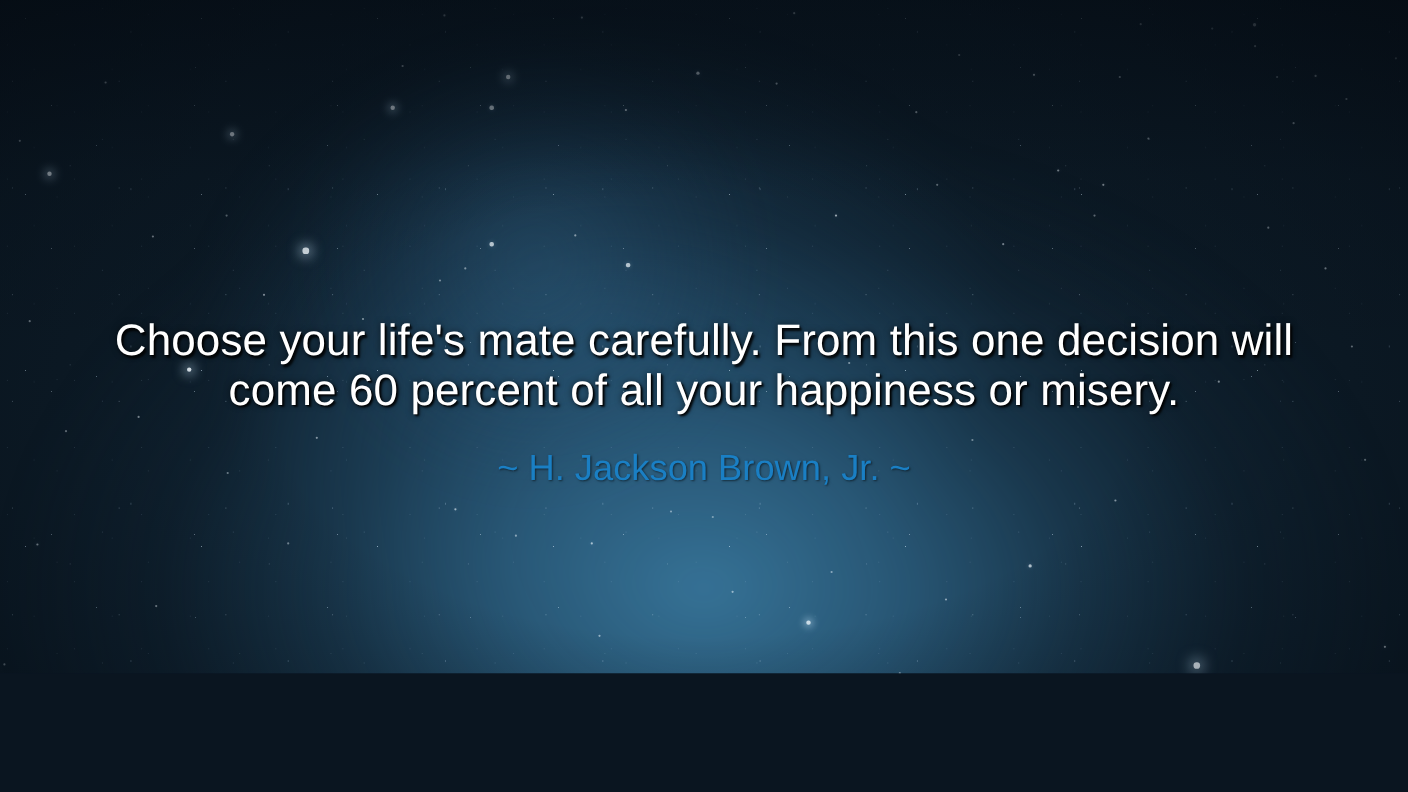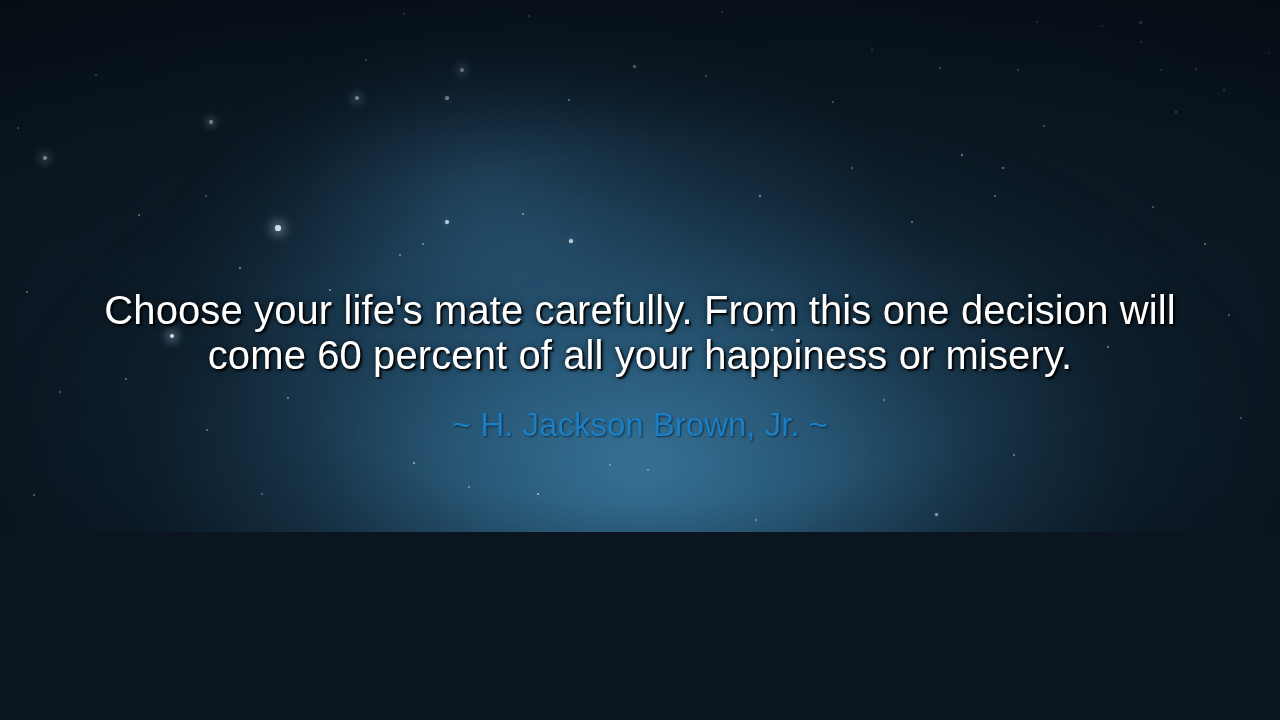--- a/index.html
+++ b/index.html
@@ -7,21 +7,21 @@
     padding: 0;
     width: 1280px;
     height: 720px;
     overflow: hidden;
     background: #0a1520;
   }
 
   #stage {
     position: relative;
     width: 1280px;
-    height: 532px;
+    height: 612px;
     overflow: hidden;
     font-family: "Liberation Sans", sans-serif;
   }
 
   
   .sky-base {
     position: absolute;
     inset: 0;
     background: #0d1c28;
   }

